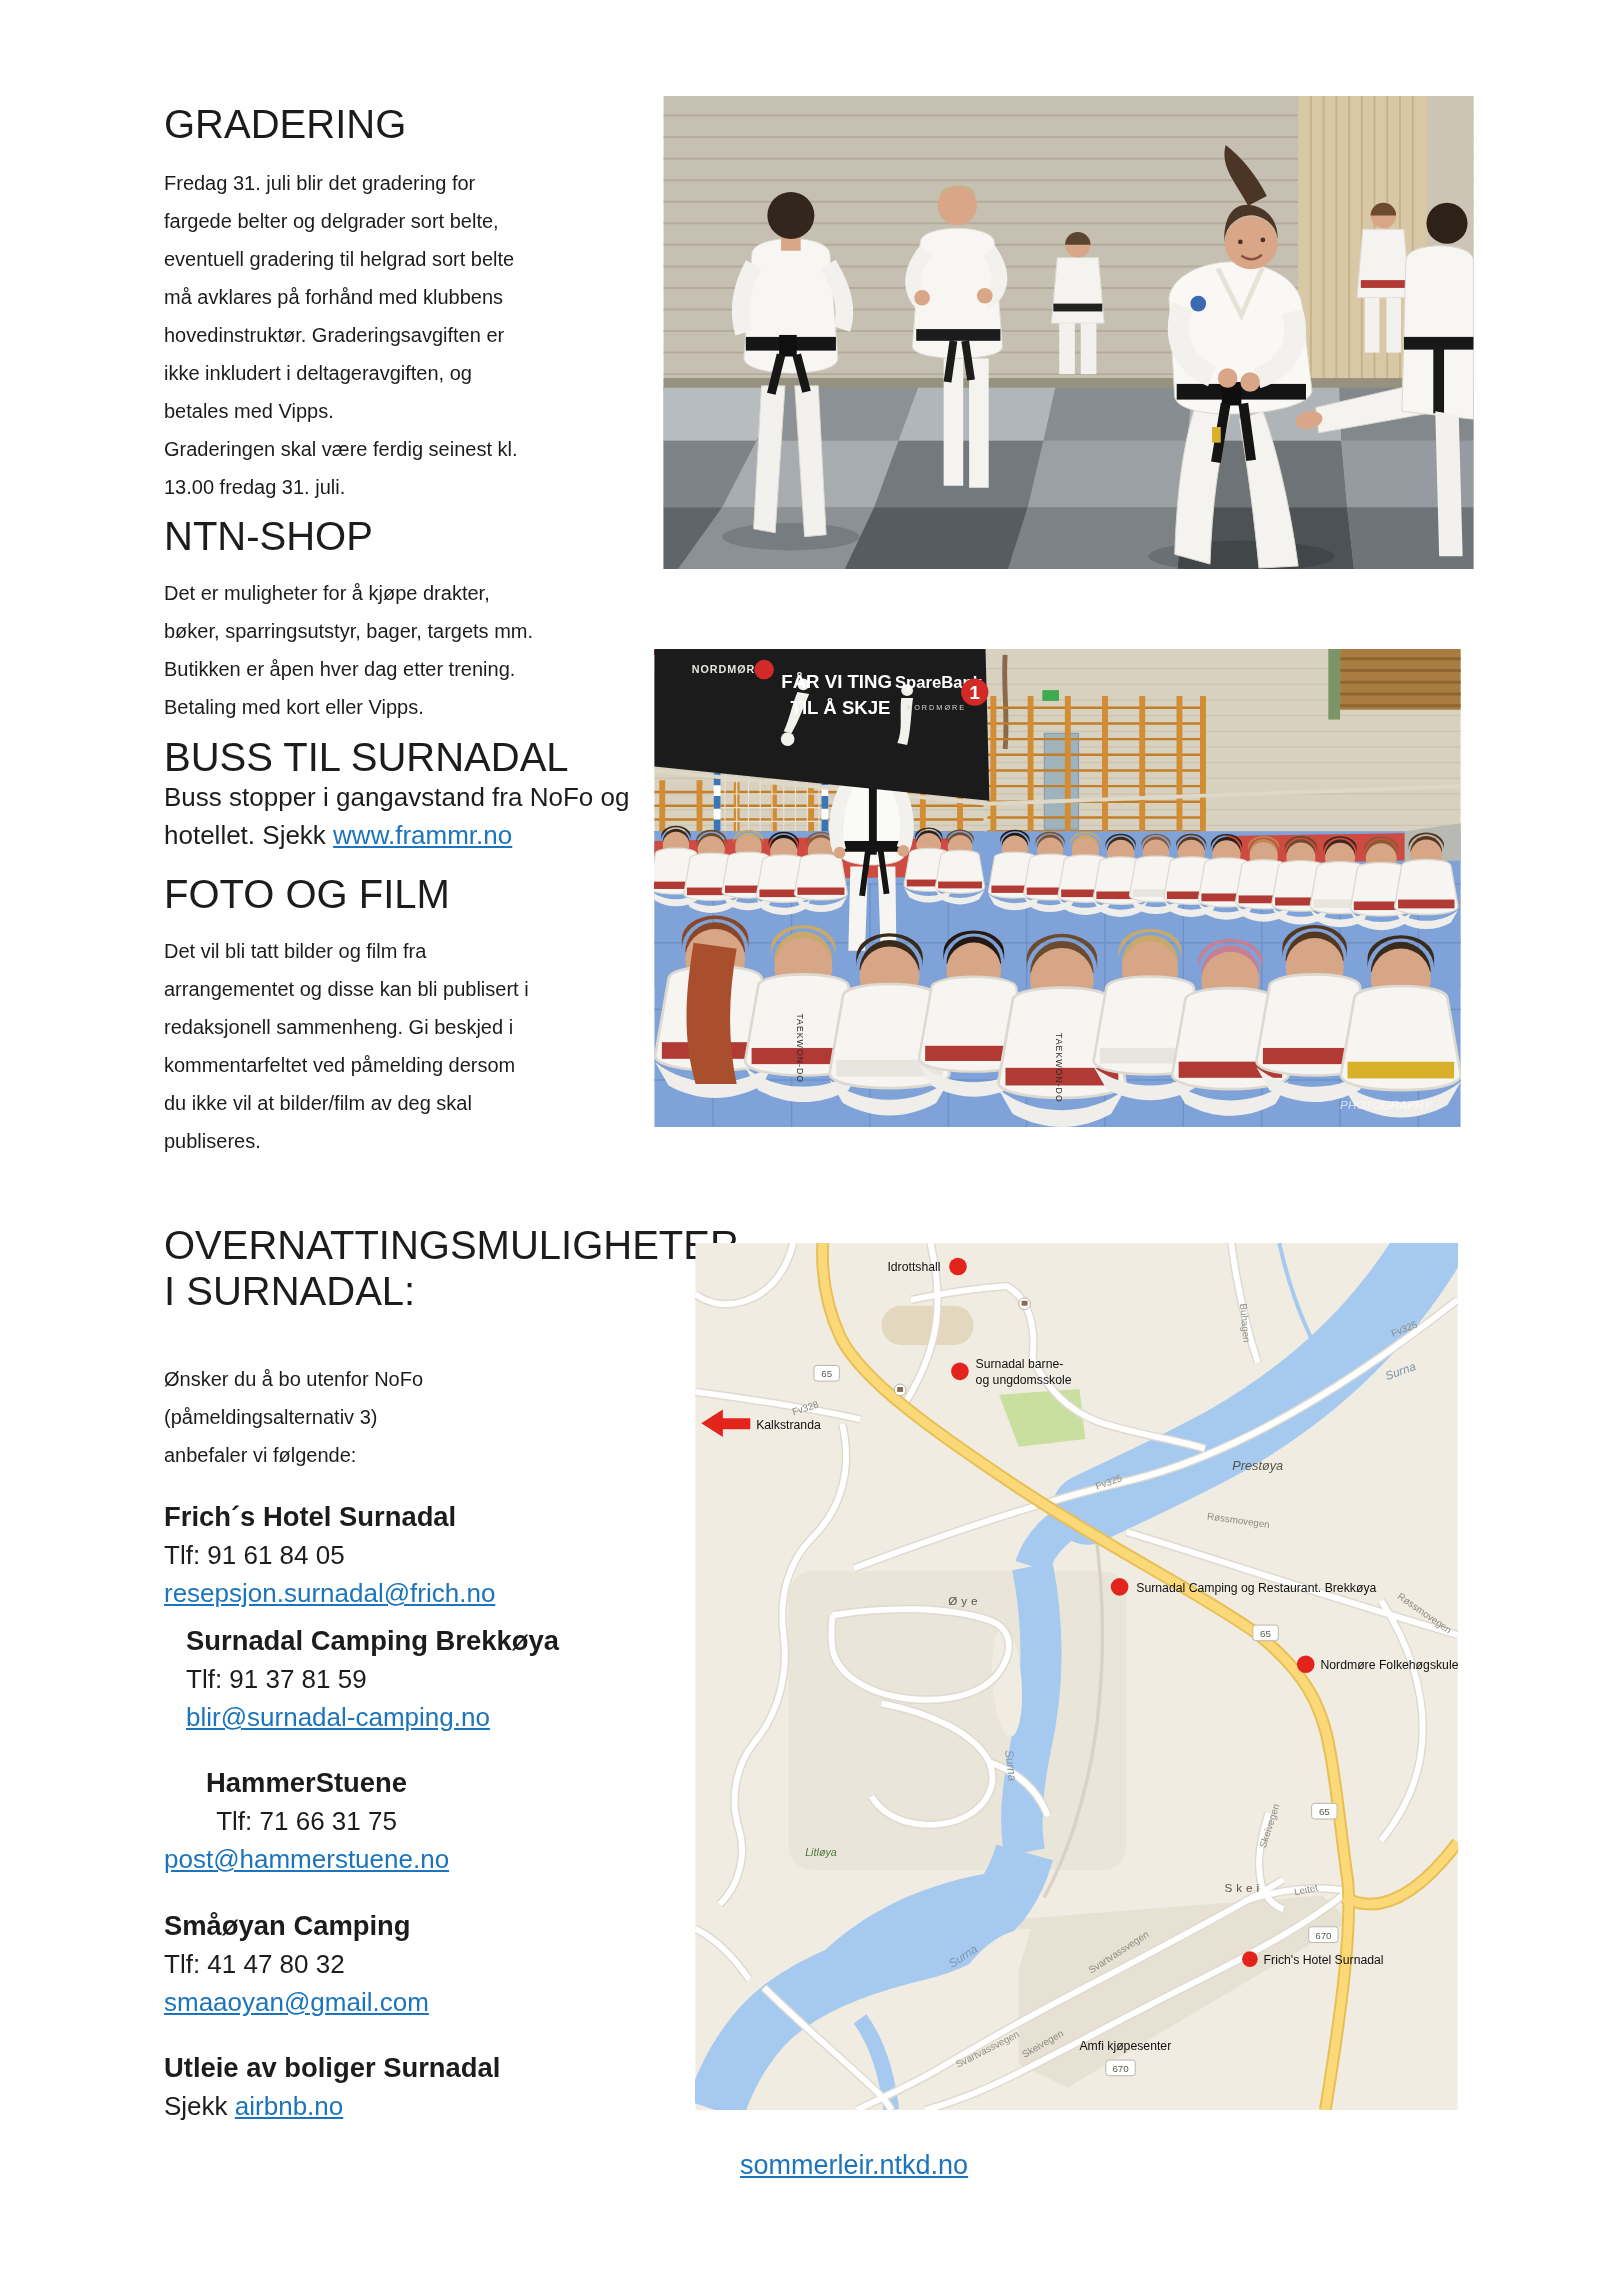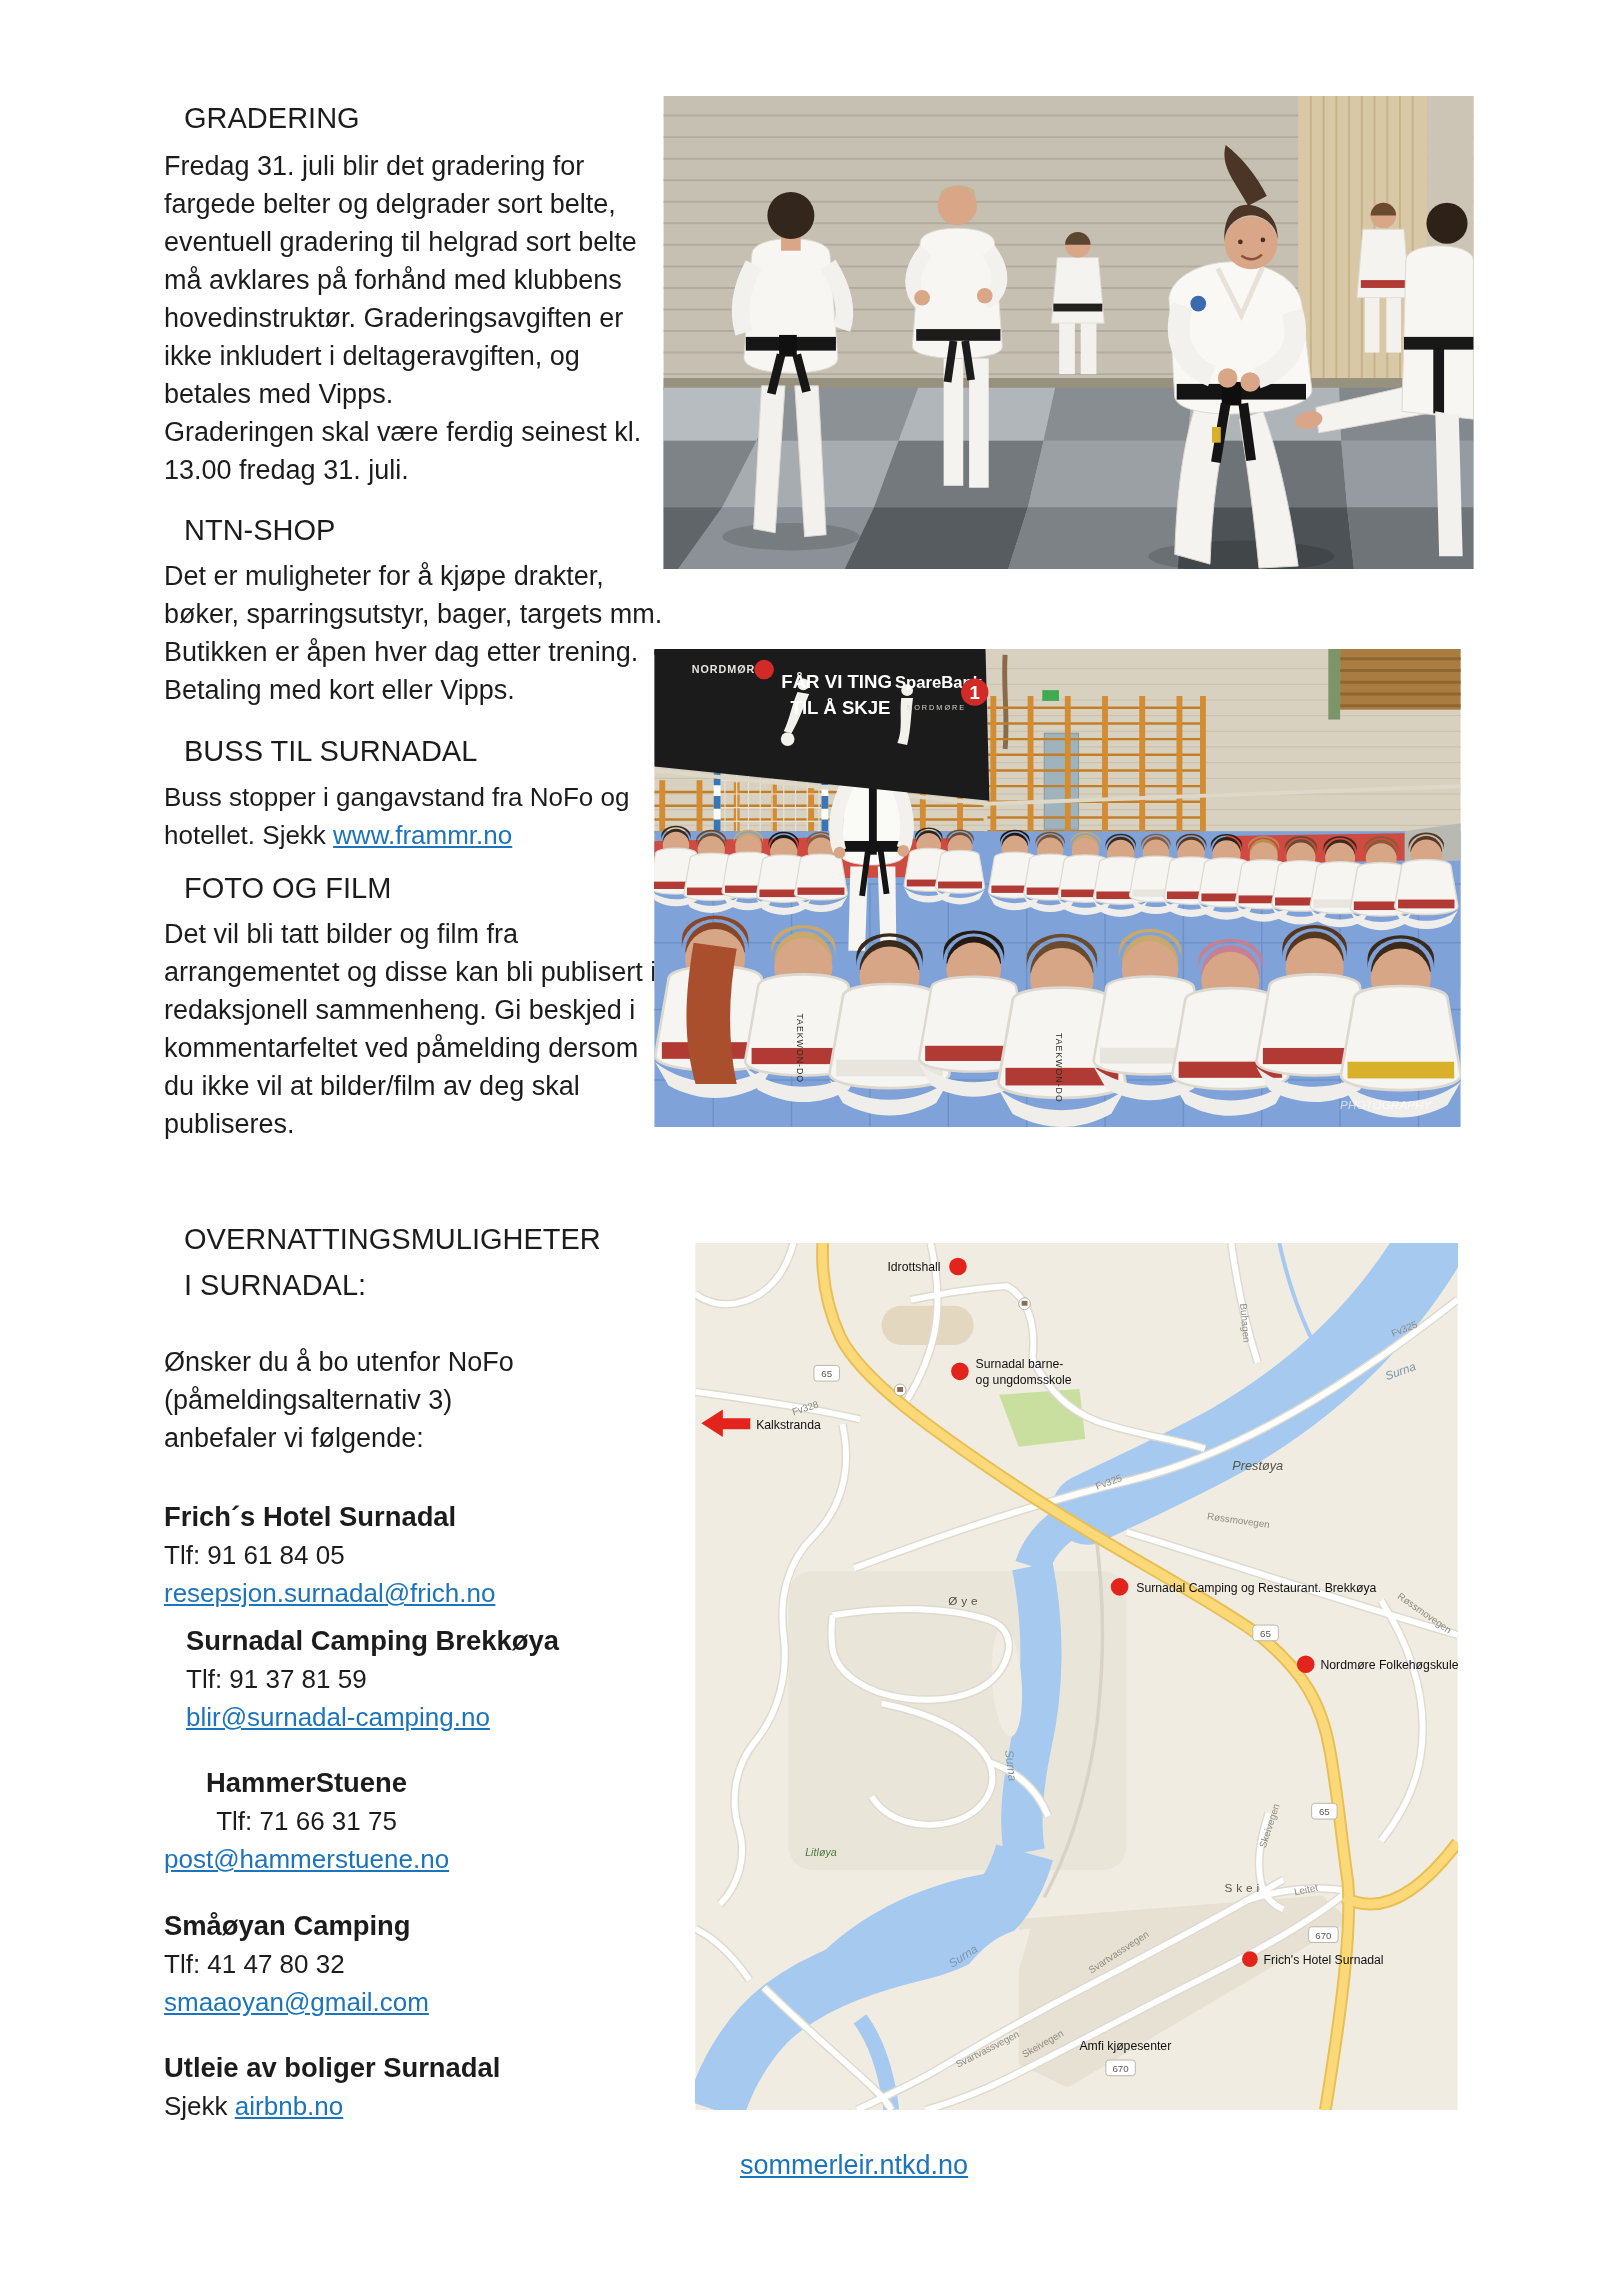--- a/index.html
+++ b/index.html
@@ -1,20 +1,20 @@
 <!DOCTYPE html>
 <html><head>
 <meta charset="utf-8">
 <style>
   html,body{margin:0;padding:0;background:#ffffff;}
   .page{position:relative;width:1621px;height:2293px;background:#fff;overflow:hidden;
         font-family:"Liberation Sans",sans-serif;color:#1c1c1c;}
   .abs{position:absolute;}
-  .h1{font-size:29px;font-weight:400;color:#1c1c1c;letter-spacing:0;margin-left:20px;}
-  .body-text{font-size:27px;line-height:38px;white-space:pre-line;width:529px;}
+  .h1{font-size:40px;font-weight:400;color:#1c1c1c;letter-spacing:0;}
+  .body-text{font-size:20px;line-height:38px;white-space:pre-line;width:529px;margin-top:17px;}
   .acc-name{font-size:27.4px;font-weight:700;line-height:38px;}
   .acc-line{font-size:26px;line-height:38px;}
   a.lnk{color:#1b74bc;text-decoration:underline;cursor:pointer;}
   .footer-link{font-size:27px;}
   svg text{font-family:"Liberation Sans",sans-serif;}
   .m-road{font-size:10px;fill:#8d8b80;}
   .m-place{font-size:12px;fill:#56554a;letter-spacing:4px;}
   .m-water{font-size:12px;font-style:italic;fill:#7d97ad;}
   .m-green{font-size:11px;font-style:italic;fill:#4e7b3f;}
   .m-poi{font-size:12.5px;fill:#111;}

